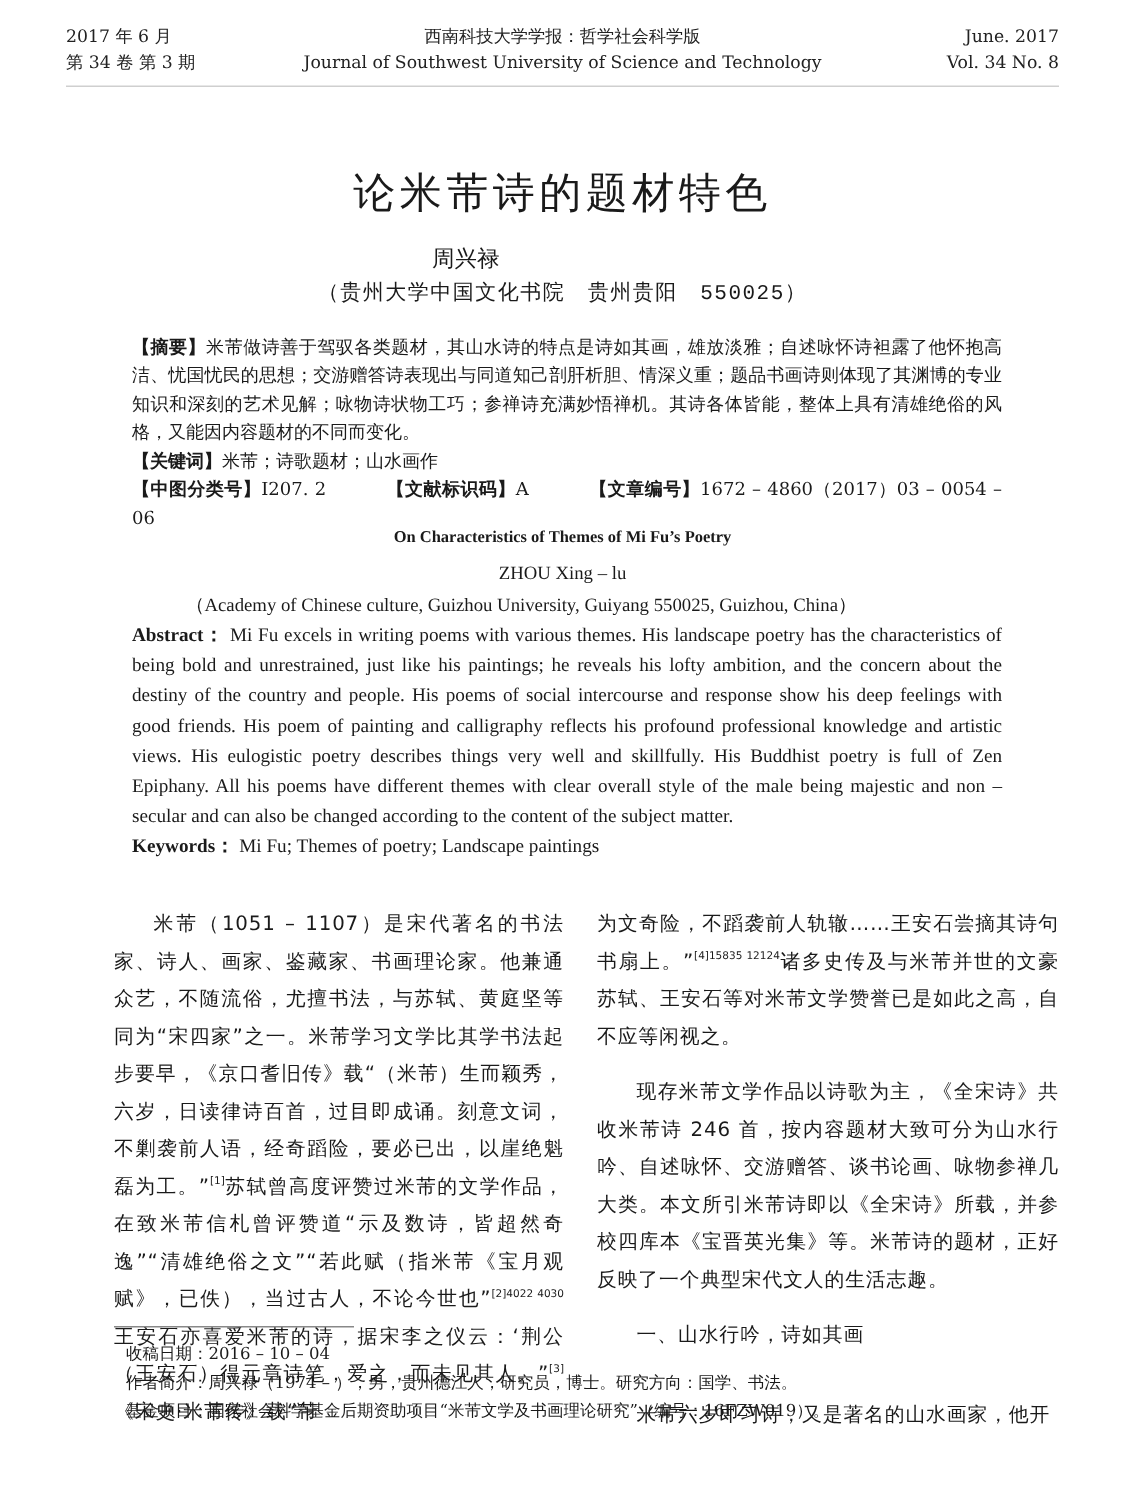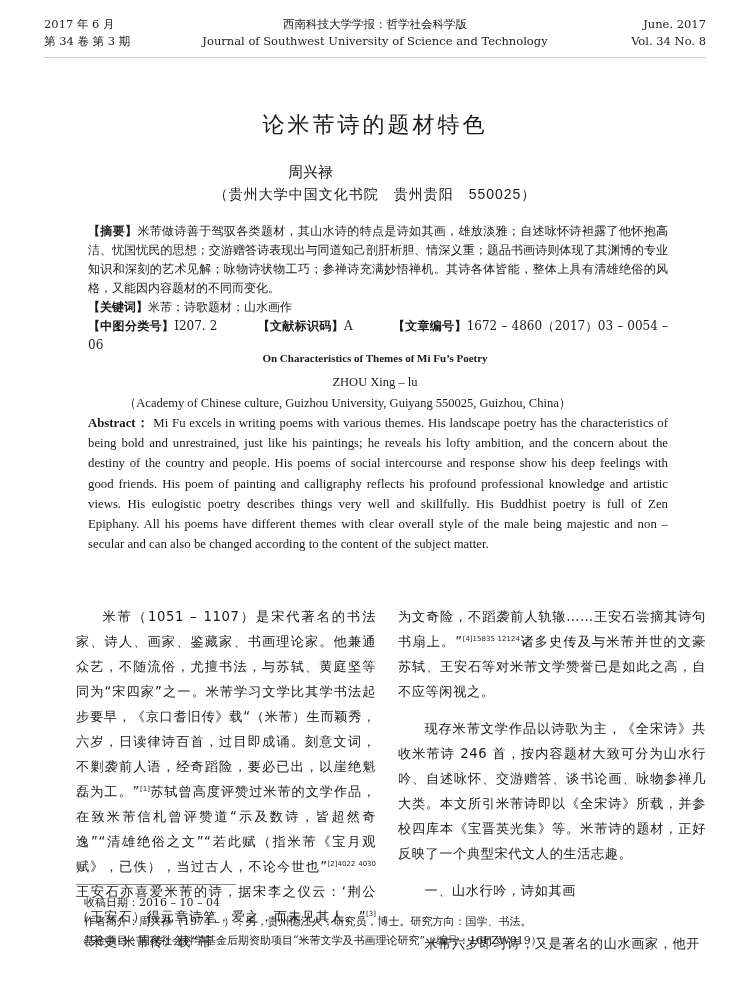--- a/index.html
+++ b/index.html
@@ -3,23 +3,23 @@
 <meta charset="utf-8">
 <style>
   html, body { margin:0; padding:0; background:#ffffff; }
   body { width:750px; height:1000px; position:relative; overflow:hidden; color:#1a1a1a;
          font-family:"DejaVu Serif", "Liberation Serif", serif; }
   .hdr { position:absolute; top:16px; left:44px; width:662px; height:40px; font-size:11.5px; line-height:17px; color:#222; }
   .hdr .l { position:absolute; left:0; top:0; }
   .hdr .c { position:absolute; left:0; right:0; top:0; text-align:center; }
   .hdr .r { position:absolute; right:0; top:0; text-align:right; }
   .hdr-rule { position:absolute; top:57px; left:44px; width:662px; height:1px; background:#cfcfcf; }
-  .title { position:absolute; top:110px; left:0; width:750px; text-align:center; font-size:22px; letter-spacing:3px; font-family:"DejaVu Sans", sans-serif; font-weight:500; }
+  .title { position:absolute; top:110px; left:0; width:750px; text-align:center; font-size:28px; letter-spacing:3px; font-family:"DejaVu Sans", sans-serif; font-weight:500; }
   .author { position:absolute; top:163px; left:0; width:621px; text-align:center; font-size:15px; font-family:"DejaVu Sans", sans-serif; }
-  .affil { position:absolute; top:186px; left:0; width:750px; text-align:center; font-size:14px; font-family:Liberation Sans, sans-serif; letter-spacing:1px; }
+  .affil { position:absolute; top:186px; left:0; width:750px; text-align:center; font-size:14px; font-family:Liberation Mono, monospace; letter-spacing:1px; }
   .abs-cn { position:absolute; top:222px; left:88px; width:580px; font-size:12px; line-height:19px; text-align:justify; }
   .abs-cn .lbl { font-weight:bold; }
   .meta-line { font-size:12px; line-height:19px; }
   .meta-line span.gap { display:inline-block; width:40px; }
   .en-title { position:absolute; top:352px; left:0; width:750px; text-align:center; font-size:11px; font-weight:bold; font-family:"Liberation Serif", serif; }
   .en-author { position:absolute; top:375px; left:0; width:750px; text-align:center; font-size:12.5px; font-family:"Liberation Serif", serif; }
   .en-affil { position:absolute; top:395px; left:0; width:695px; text-align:center; font-size:12.5px; font-family:"Liberation Serif", serif; }
   .en-abs { position:absolute; top:413px; left:88px; width:580px; font-size:12.8px; line-height:20.2px; text-align:justify; font-family:"Liberation Serif", serif; }
   .en-abs b { font-weight:bold; }
   .col { position:absolute; top:604px; width:300px; font-size:13.2px; line-height:25px; text-align:justify; font-family:"DejaVu Sans", sans-serif; letter-spacing:0.6px; }
@@ -62,20 +62,21 @@
     <span class="lbl">【中图分类号】</span><span>I207. 2</span><span class="gap"></span><span class="lbl">【文献标识码】</span><span>A</span><span class="gap"></span><span class="lbl">【文章编号】</span><span>1672 – 4860（2017）03 – 0054 – 06</span>
   </div>
 </div>
 
 <div class="en-title">On Characteristics of Themes of Mi Fu’s Poetry</div>
 <div class="en-author">ZHOU Xing – lu</div>
 <div class="en-affil">（Academy of Chinese culture, Guizhou University, Guiyang 550025, Guizhou, China）</div>
 
 <div class="en-abs">
   <div><b>Abstract：</b> <span>Mi Fu excels in writing poems with various themes. His landscape poetry has the characteristics of being bold and unrestrained, just like his paintings; he reveals his lofty ambition, and the concern about the destiny of the country and people. His poems of social intercourse and response show his deep feelings with good friends. His poem of painting and calligraphy reflects his profound professional knowledge and artistic views. His eulogistic poetry describes things very well and skillfully. His Buddhist poetry is full of Zen Epiphany. All his poems have different themes with clear overall style of the male being majestic and non – secular and can also be changed according to the content of the subject matter.</span></div>
+  <div><b>Keywords：</b> <span>Mi Fu; Themes of poetry; Landscape paintings</span></div>
 </div>
 
 <div class="col left">
   <p><span>米芾（1051 – 1107）是宋代著名的书法家、诗人、画家、鉴藏家、书画理论家。他兼通众艺，不随流俗，尤擅书法，与苏轼、黄庭坚等同为“宋四家”之一。米芾学习文学比其学书法起步要早，《京口耆旧传》载“（米芾）生而颖秀，六岁，日读律诗百首，过目即成诵。刻意文词，不剿袭前人语，经奇蹈险，要必已出，以崖绝魁磊为工。”</span><sup class="ref">[1]</sup><span>苏轼曾高度评赞过米芾的文学作品，在致米芾信札曾评赞道“示及数诗，皆超然奇逸”“清雄绝俗之文”“若此赋（指米芾《宝月观赋》，已佚），当过古人，不论今世也”</span><sup class="ref">[2]4022  4030</sup><span>王安石亦喜爱米芾的诗，据宋李之仪云：‘荆公（王安石）得元章诗笔，爱之，而未见其人。”</span><sup class="ref">[3]</sup><span>《宋史·米芾传》载“芾</span></p>
 </div>
 
 <div class="col right">
   <p class="noindent"><span>为文奇险，不蹈袭前人轨辙……王安石尝摘其诗句书扇上。”</span><sup class="ref">[4]15835  12124</sup><span>诸多史传及与米芾并世的文豪苏轼、王安石等对米芾文学赞誉已是如此之高，自不应等闲视之。</span></p>
   <p style="margin-top:12px">现存米芾文学作品以诗歌为主，《全宋诗》共收米芾诗 246 首，按内容题材大致可分为山水行吟、自述咏怀、交游赠答、谈书论画、咏物参禅几大类。本文所引米芾诗即以《全宋诗》所载，并参校四库本《宝晋英光集》等。米芾诗的题材，正好反映了一个典型宋代文人的生活志趣。</p>
   <div class="section">一、山水行吟，诗如其画</div>

